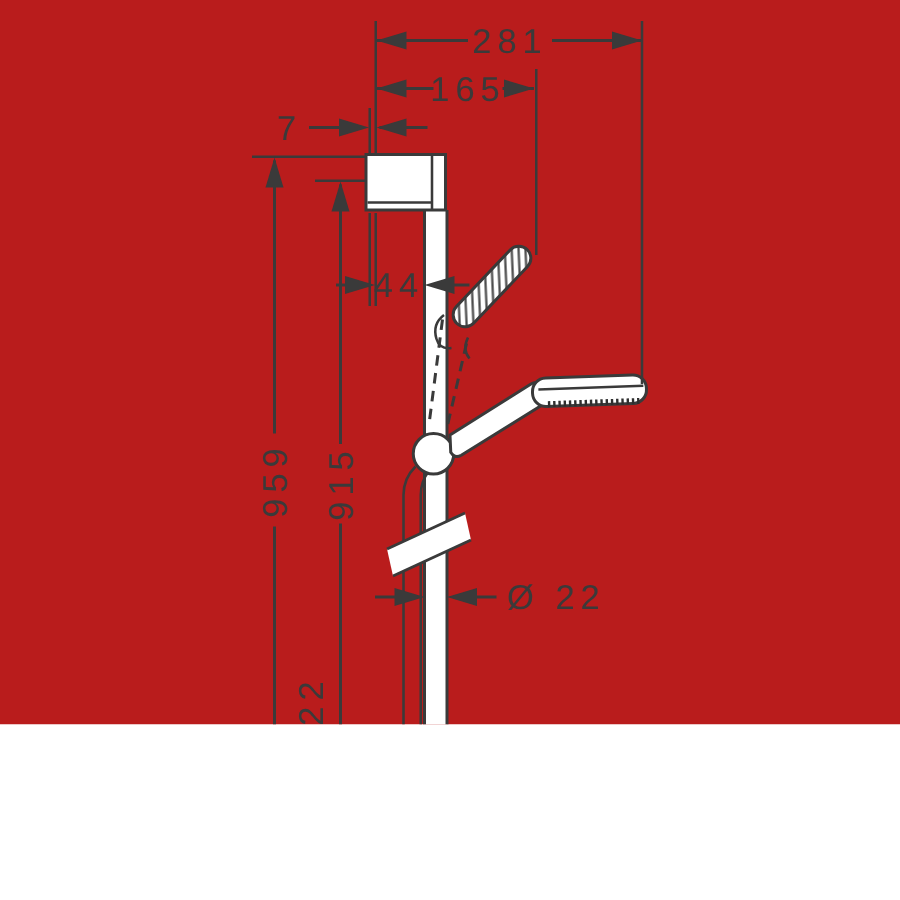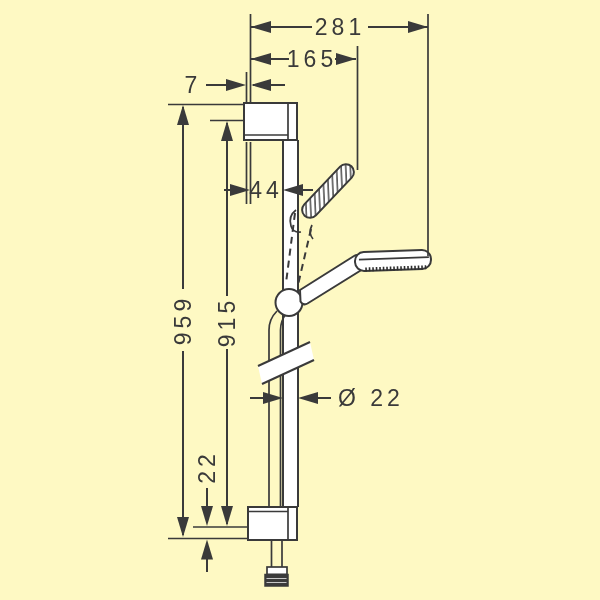--- a/index.html
+++ b/index.html
@@ -1,16 +1,16 @@
 <!DOCTYPE html>
 <html><head>
 <meta charset="utf-8">
 <style>
   html,body{margin:0;padding:0;background:#fff;}
-  .stage{width:600px;height:600px;position:relative;background:#fef9c3;overflow:hidden;}
+  .stage{width:600px;height:483px;position:relative;background:#b91c1c;overflow:hidden;}
   svg{display:block;}
   .ln{stroke:#3a3a3a;stroke-width:2;fill:none;stroke-linecap:butt;}
   .thin{stroke-width:1.7;}
   .wfill{fill:#ffffff;}
   .arr{fill:#3a3a3a;stroke:none;}
   .dash{stroke:#3a3a3a;stroke-width:2;fill:none;stroke-dasharray:7 5;}
   .dim-text{font-family:"Liberation Sans","DejaVu Sans",sans-serif;font-size:23px;letter-spacing:4px;fill:#3a3a3a;}
   .nozzle{stroke:#2e2e2e;stroke-width:4;fill:none;stroke-dasharray:1.6 1.9;}
 </style>
 </head>

